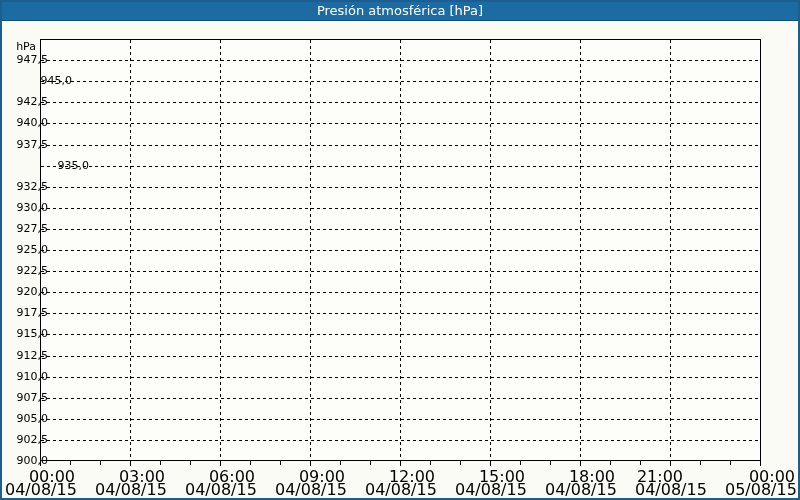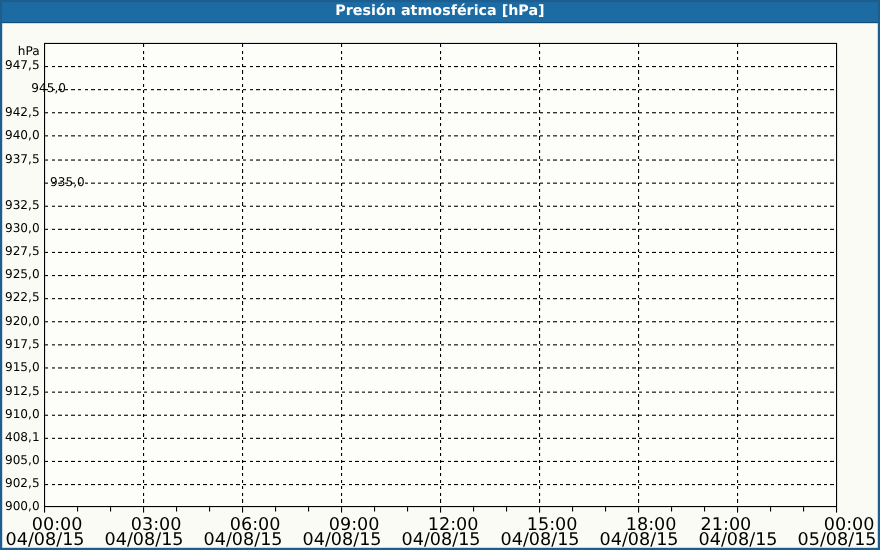--- a/index.html
+++ b/index.html
@@ -29,40 +29,40 @@
   .titlebar{
     position:absolute;left:0;top:0;width:800px;height:21px;
     background:var(--titlebar-bg);
     border-bottom:1px solid var(--titlebar-border);
     display:flex;align-items:center;justify-content:center;
     box-sizing:border-box;
     z-index:5;
   }
   .titlebar span{
     color:var(--title-text);
-    font-size:13px;font-weight:bold;
+    font-size:13px;font-weight:normal;
     letter-spacing:0px;
   }
   .plot{
     position:absolute;left:40px;top:39px;
     width:721px;height:422px;
     border:1px solid var(--grid);
     background:var(--plot-bg);
     box-sizing:border-box;
   }
   .hgrid{
     position:absolute;height:1px;
     background:repeating-linear-gradient(to right,var(--grid) 0 3px,transparent 3px 6px);
   }
   .vgrid{
     position:absolute;width:1px;
     background:repeating-linear-gradient(to bottom,var(--grid) 0 3px,transparent 3px 6px);
   }
   .ylab{
-    position:absolute;left:0;width:36px;height:13px;
+    position:absolute;left:12px;width:36px;height:13px;
     text-align:right;font-size:11px;line-height:13px;color:var(--text);
     white-space:nowrap;
   }
   .yunit{
     position:absolute;left:0;top:40px;width:36px;height:13px;
     text-align:right;font-size:11px;line-height:13px;color:var(--text);
   }
   .xtickmark{
     position:absolute;width:1px;background:var(--grid);top:461px;
   }
@@ -120,21 +120,21 @@
     <div class="ylab" style="top: 179.7px;">932,5</div>
     <div class="ylab" style="top: 200.8px;">930,0</div>
     <div class="ylab" style="top: 221.9px;">927,5</div>
     <div class="ylab" style="top: 243px;">925,0</div>
     <div class="ylab" style="top: 264.1px;">922,5</div>
     <div class="ylab" style="top: 285.2px;">920,0</div>
     <div class="ylab" style="top: 306.3px;">917,5</div>
     <div class="ylab" style="top: 327.4px;">915,0</div>
     <div class="ylab" style="top: 348.5px;">912,5</div>
     <div class="ylab" style="top: 369.6px; text-align: right;">910,0</div>
-    <div class="ylab" style="top: 390.7px;">408,1</div>
+    <div class="ylab" style="top: 390.7px;">907,5</div>
     <div class="ylab" style="top: 411.8px;">905,0</div>
     <div class="ylab" style="top: 432.9px;">902,5</div>
     <div class="ylab" style="top: 454px;">900,0</div>
     <div class="xtickmark" style="left: 40px; height: 5px;"></div>
     <div class="xtickmark" style="left: 70px; height: 4px;"></div>
     <div class="xtickmark" style="left: 100px; height: 4px;"></div>
     <div class="xtickmark" style="left: 130px; height: 5px;"></div>
     <div class="xtickmark" style="left: 160px; height: 4px;"></div>
     <div class="xtickmark" style="left: 190px; height: 4px;"></div>
     <div class="xtickmark" style="left: 220px; height: 5px;"></div>

